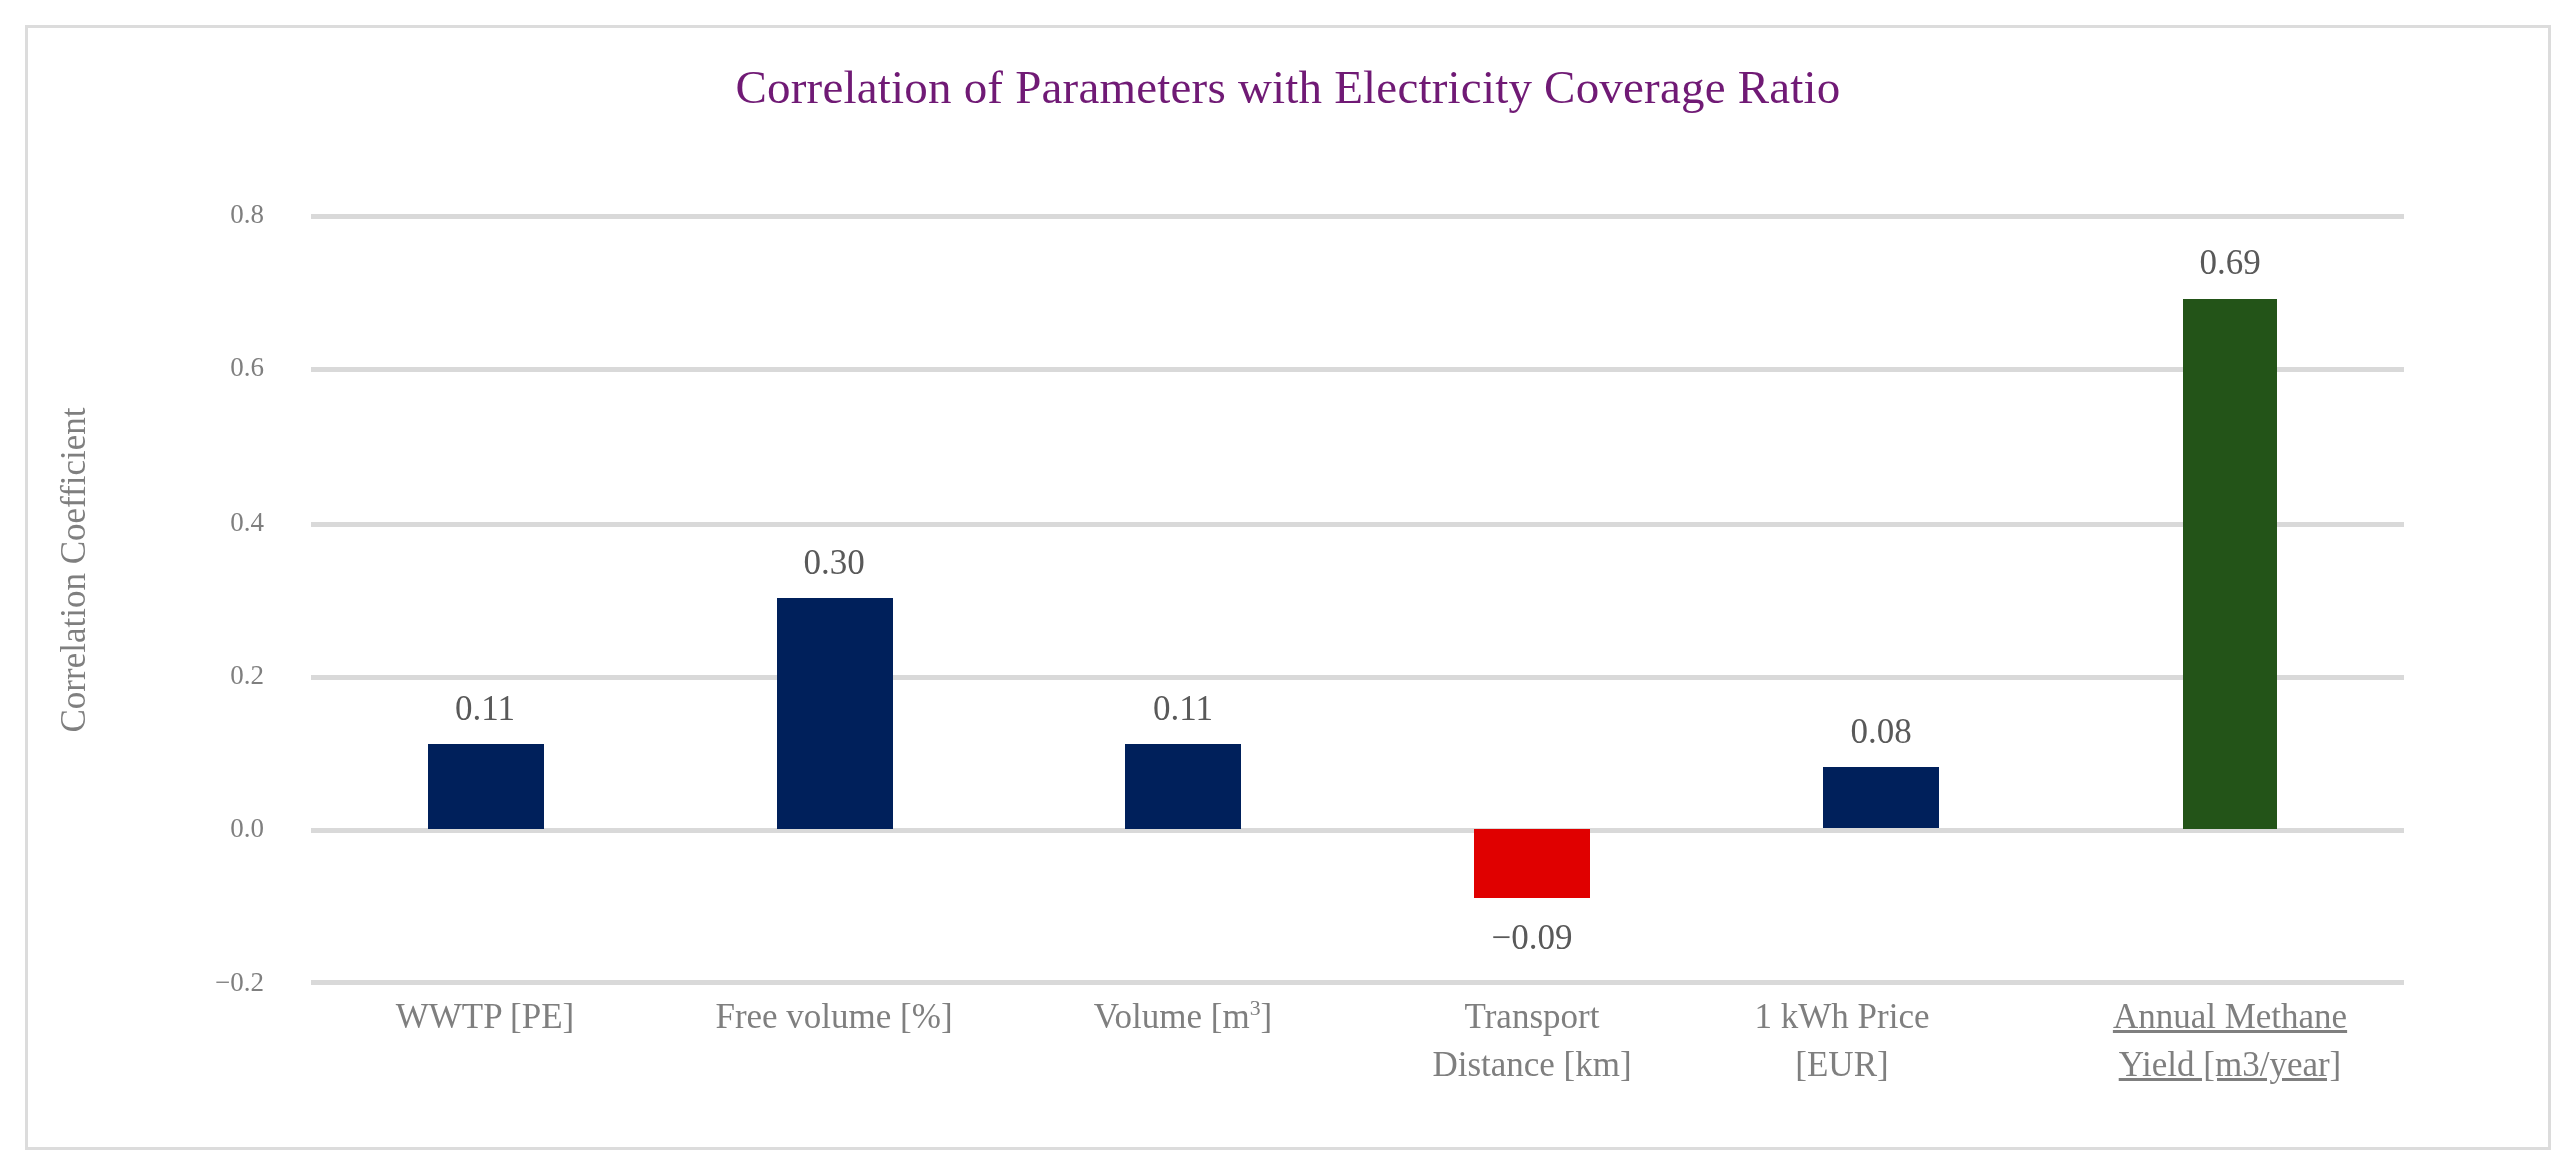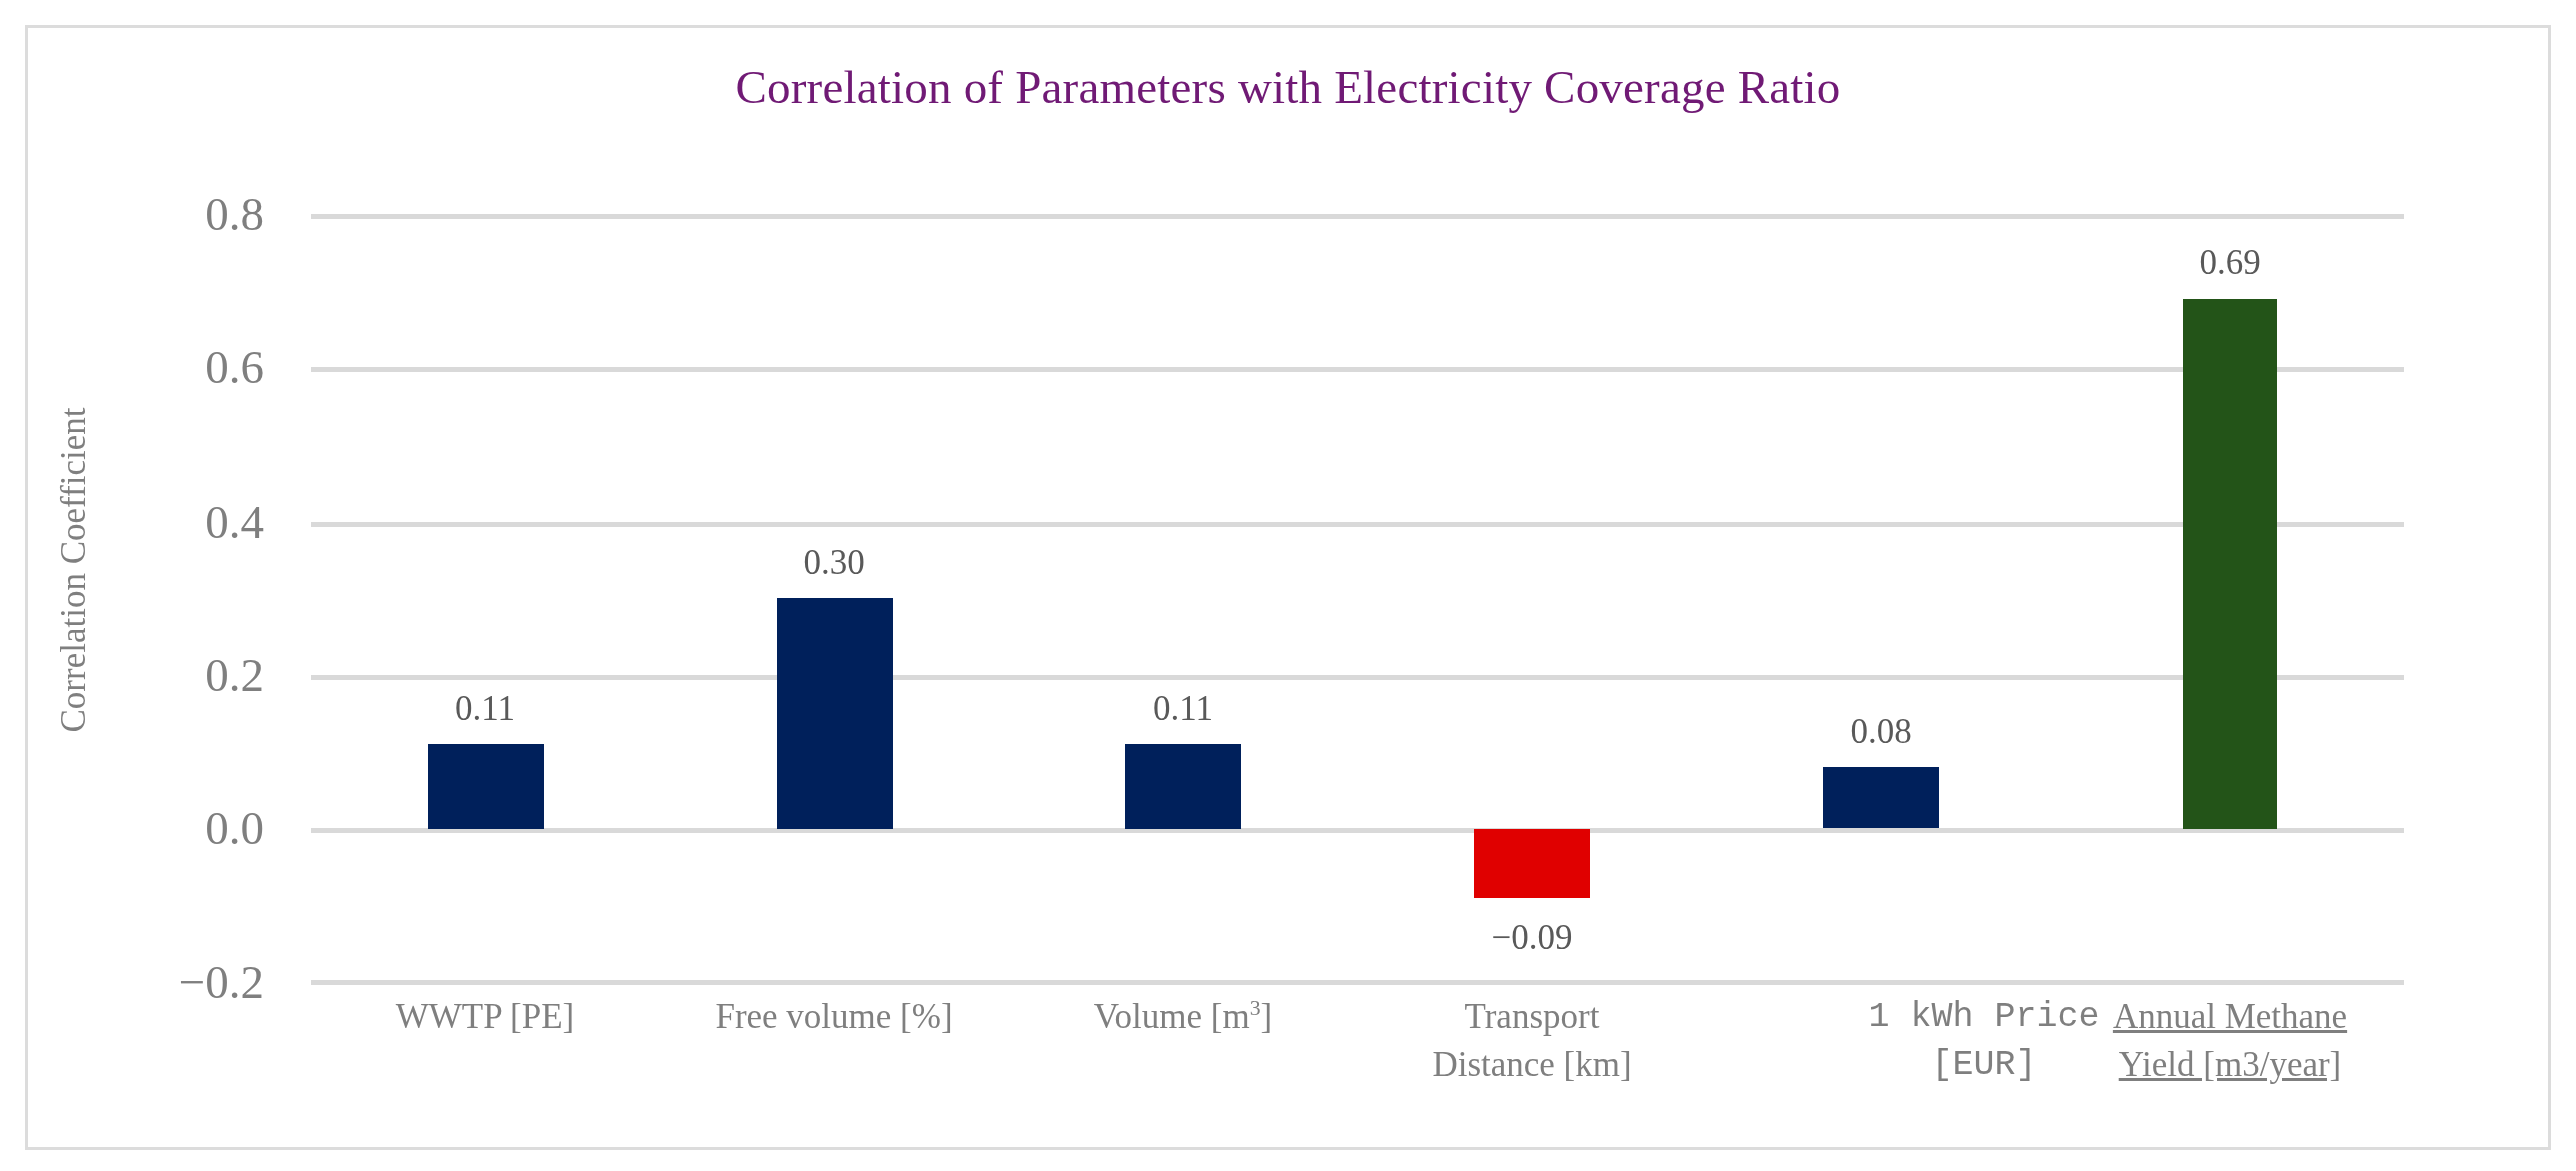--- a/index.html
+++ b/index.html
@@ -69,21 +69,21 @@
   #y-ticks {
     position: absolute;
     left: 0;
     top: 214px;
     width: 293px;
     height: 768px;
   }
   .ytick {
     position: absolute;
     right: 29px;
-    font-size: 47px;
+    font-size: 27px;
     color: #7f7f7f;
     white-space: nowrap;
     transform: translateY(-50%);
   }
   .bar {
     position: absolute;
   }
   .bar-label {
     position: absolute;
     text-align: center;
@@ -156,21 +156,21 @@
       <div class="cat-label" style="left: 834px;">
         <span>Free volume [%]</span>
       </div>
       <div class="cat-label" style="left: 1183px;">
         <span>Volume [m<sup>3</sup>]</span>
       </div>
       <div class="cat-label" style="left: 1532px;">
         <span>Transport</span>
         <span>Distance [km]</span>
       </div>
-      <div class="cat-label" style="left: 1984px; font-family: Liberation Mono, monospace;">
+      <div class="cat-label" style="left: 1842px;">
         <span>1 kWh  Price</span>
         <span>[EUR]</span>
       </div>
       <div class="cat-label" style="left: 2230px; text-decoration: underline;">
         <span>Annual Methane</span>
         <span>Yield [m3/year]</span>
       </div>
     </div>
 
 </div>

